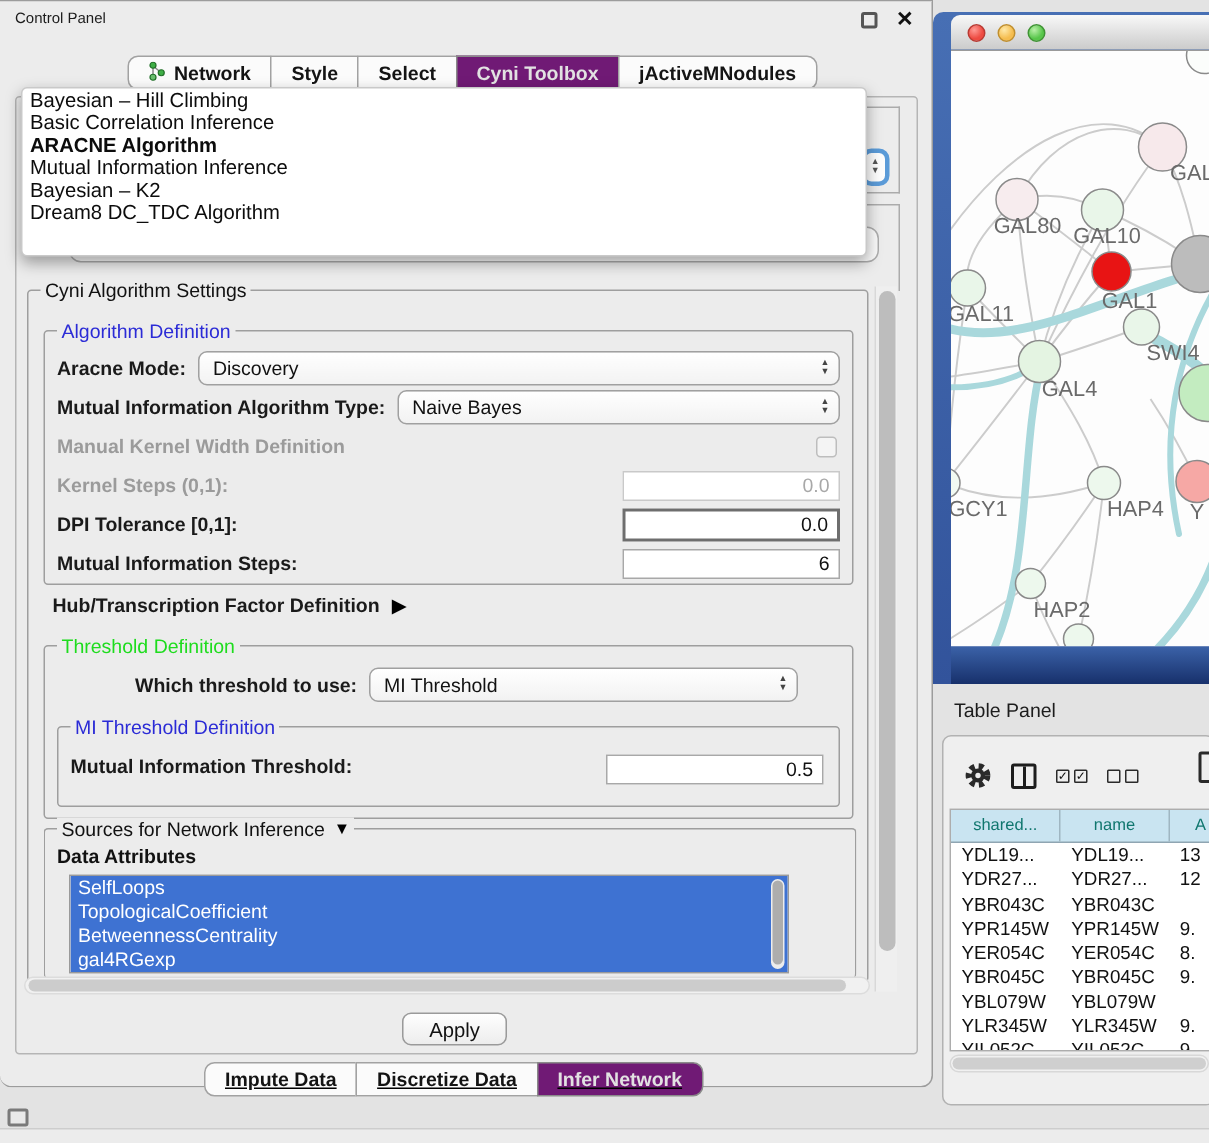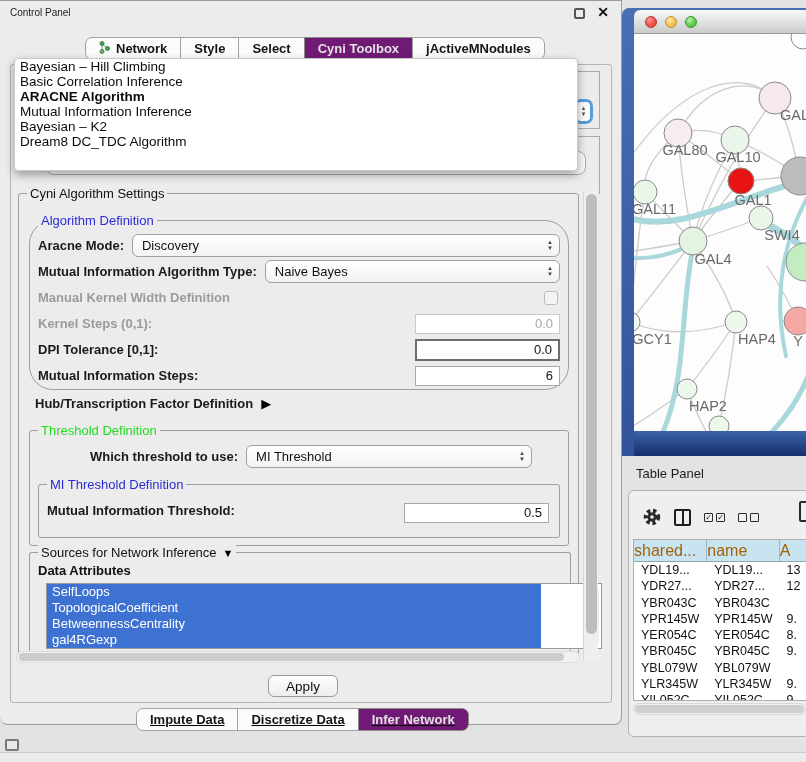--- a/index.html
+++ b/index.html
@@ -73,21 +73,21 @@
   .group-label {
     position:absolute; top:-8px; left:8px; background:#ececec; padding:0 3px;
     font-size:13px; color:#111; white-space:nowrap;
   }
   .group-label.blue  { color:#2b2bd6; }
   .group-label.green { color:#1edc1e; }
 
   #grp-cyni { left:18px; top:192px; width:561px; height:462px; }
 
   #grp-algdef { left:10px; top:26px; width:540px; height:170px;
-    display:flex; flex-direction:column; padding:13px 8px 0 8px; gap:3px;border-radius:24px; }
+    display:flex; flex-direction:column; padding:13px 8px 0 8px; gap:3px; }
   .row { display:flex; align-items:center; height:23px; }
   .lbl { font-size:13px; font-weight:bold; color:#1a1a1a; white-space:nowrap; }
   .lbl.dis { color:#9b9b9b; }
   .spacer { flex:1; }
 
   .combo {
     height:23px; background:linear-gradient(#ffffff,#f2f2f2);
     border:1px solid #a0a0a0; border-radius:6px;
     display:flex; align-items:center; font-size:13px; color:#111;
     padding-left:9px; position:relative;
@@ -116,21 +116,21 @@
   #which-combo { width:300px; margin-left:8px; }
 
   #grp-mithr { left:8px; top:53px; width:522px; height:54px; }
   #row-mithr { position:absolute; left:8px; top:18px; right:10px; display:flex; align-items:flex-start; }
 
   #grp-sources { left:10px; top:358px; width:542px; height:100px; border-bottom:none; }
   #sources-title-wrap { display:flex; align-items:center; gap:6px; }
   #sources-title-wrap .tri { font-size:11px; color:#000; }
   #data-attr-label { position:absolute; left:8px; top:10px; font-size:13px; font-weight:bold; color:#111; }
   #attr-list {
-    position:absolute; left:16px; top:30px; width:556px; height:66px;
+    position:absolute; left:16px; top:30px; width:480px; height:66px;
     background:#fff; border:1px solid #9a9a9a; overflow:hidden;
   }
   .attr-item { height:16px; line-height:16px; font-size:13px; color:#fff;
     background:#3e72d2; padding-left:5px; width:494px; }
   #attr-vscroll { position:absolute; right:2px; top:2px; width:9px; bottom:2px;
     background:#ececec; border-radius:5px; }
   #attr-vthumb { position:absolute; left:1px; right:1px; top:1px; height:56px;
     background:#adadad; border-radius:5px; }
 
   #hscroll-settings { left:16px; top:650px; width:564px; height:12px;
@@ -182,21 +182,21 @@
   #icon-columns { width:17px; height:17px; border:2px solid #1d1d1d; border-radius:2px; position:relative; }
   #icon-columns::after { content:""; position:absolute; left:50%; top:0; bottom:0; width:2px; background:#1d1d1d; margin-left:-1px; }
   .cbpair { display:flex; gap:3px; }
   .mini-cb { width:9px; height:9px; border:1.5px solid #2a2a2a; border-radius:1px;
     font-size:8px; line-height:7px; color:#111; text-align:center; }
   #icon-page { position:absolute; right:-6px; top:-3px; width:16px; height:21px;
     border:2px solid #2a2a2a; border-radius:2px; background:#efefef; }
   #tp-table { position:absolute; left:4px; top:48px; width:190px; height:162px;
     background:#fff; border:1px solid #adadad; overflow:hidden; }
   .t-hrow { display:flex; height:22px; background:#c9e4f1; border-bottom:1px solid #8fa5b2; }
-  .t-hcell { font-size:16px; color:#a16207; line-height:21px;
+  .t-hcell { font-size:11px; color:#0f766e; text-align:center; line-height:21px;
     border-right:1px solid #9fb6c2; overflow:hidden; white-space:nowrap; }
   .t-row { display:flex; height:16.3px; }
   .t-cell { font-size:12.5px; color:#111; line-height:16px; padding-left:7px;
     overflow:hidden; white-space:nowrap; }
   #tp-hscroll { position:absolute; left:4px; top:212px; right:3px; height:12px;
     background:#f1f1f1; border:1px solid #d8d8d8; border-radius:6px; }
   #tp-hscroll .thumb { position:absolute; left:1px; top:1px; bottom:1px; width:99%;
     background:#cfcfcf; border-radius:5px; }
 
   

